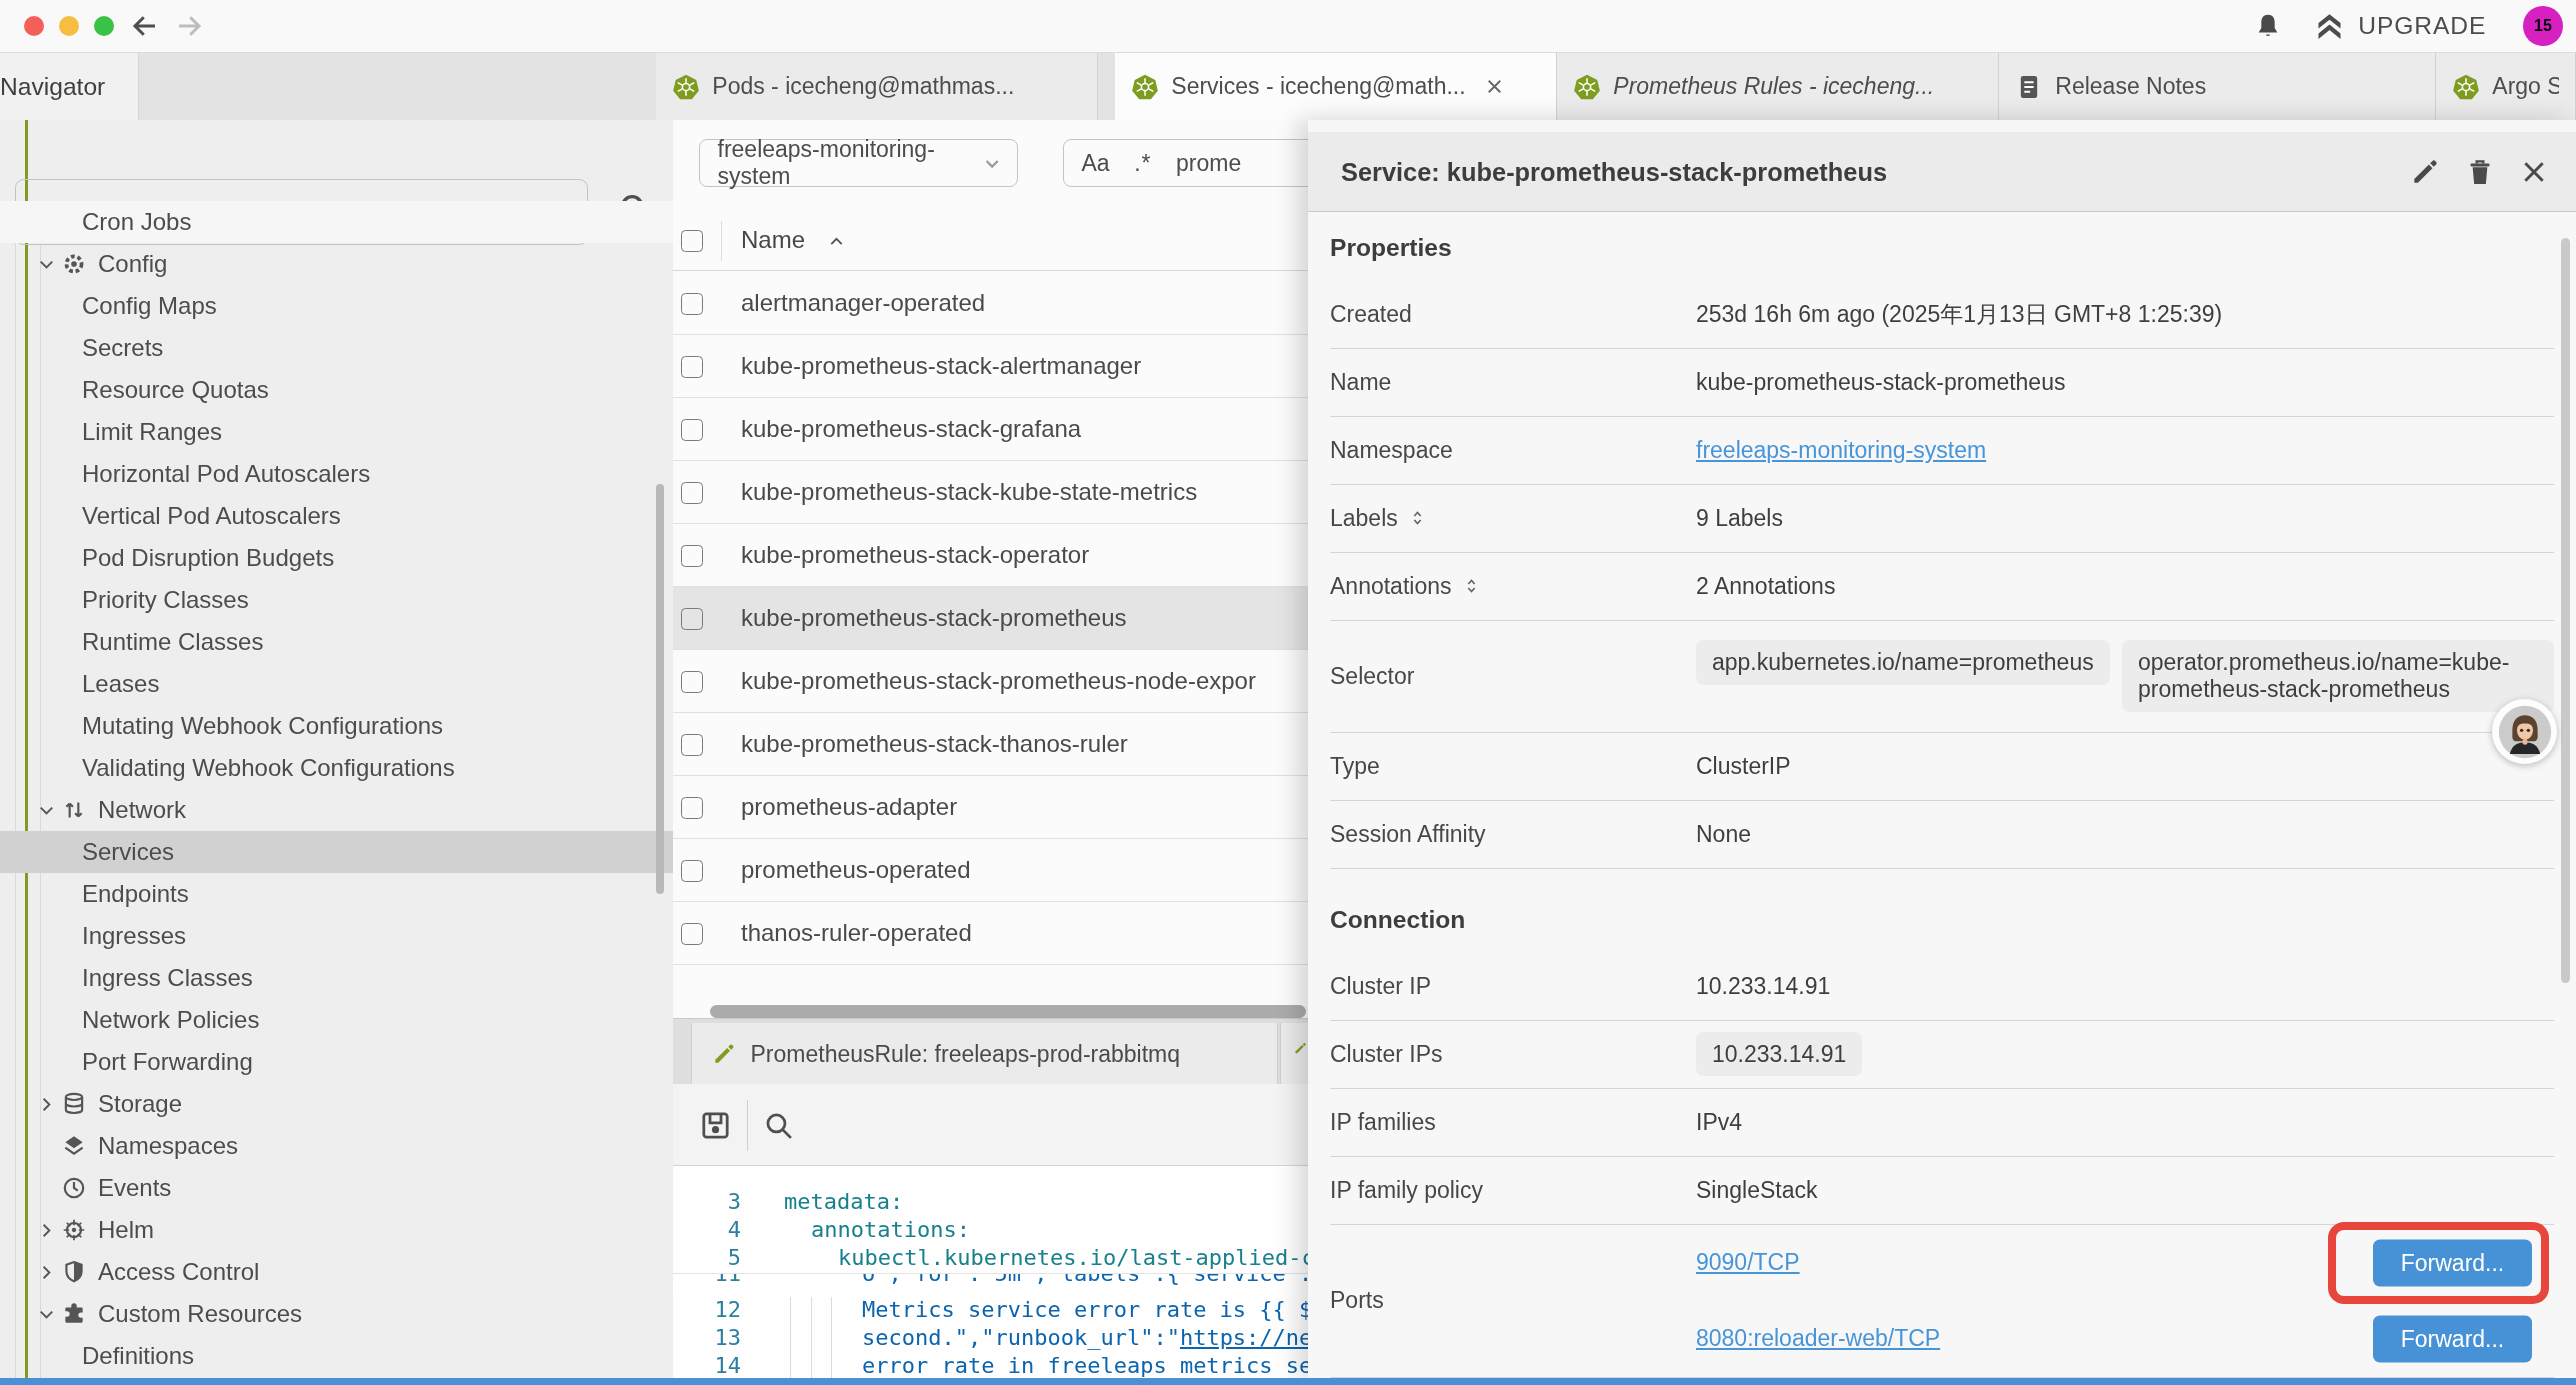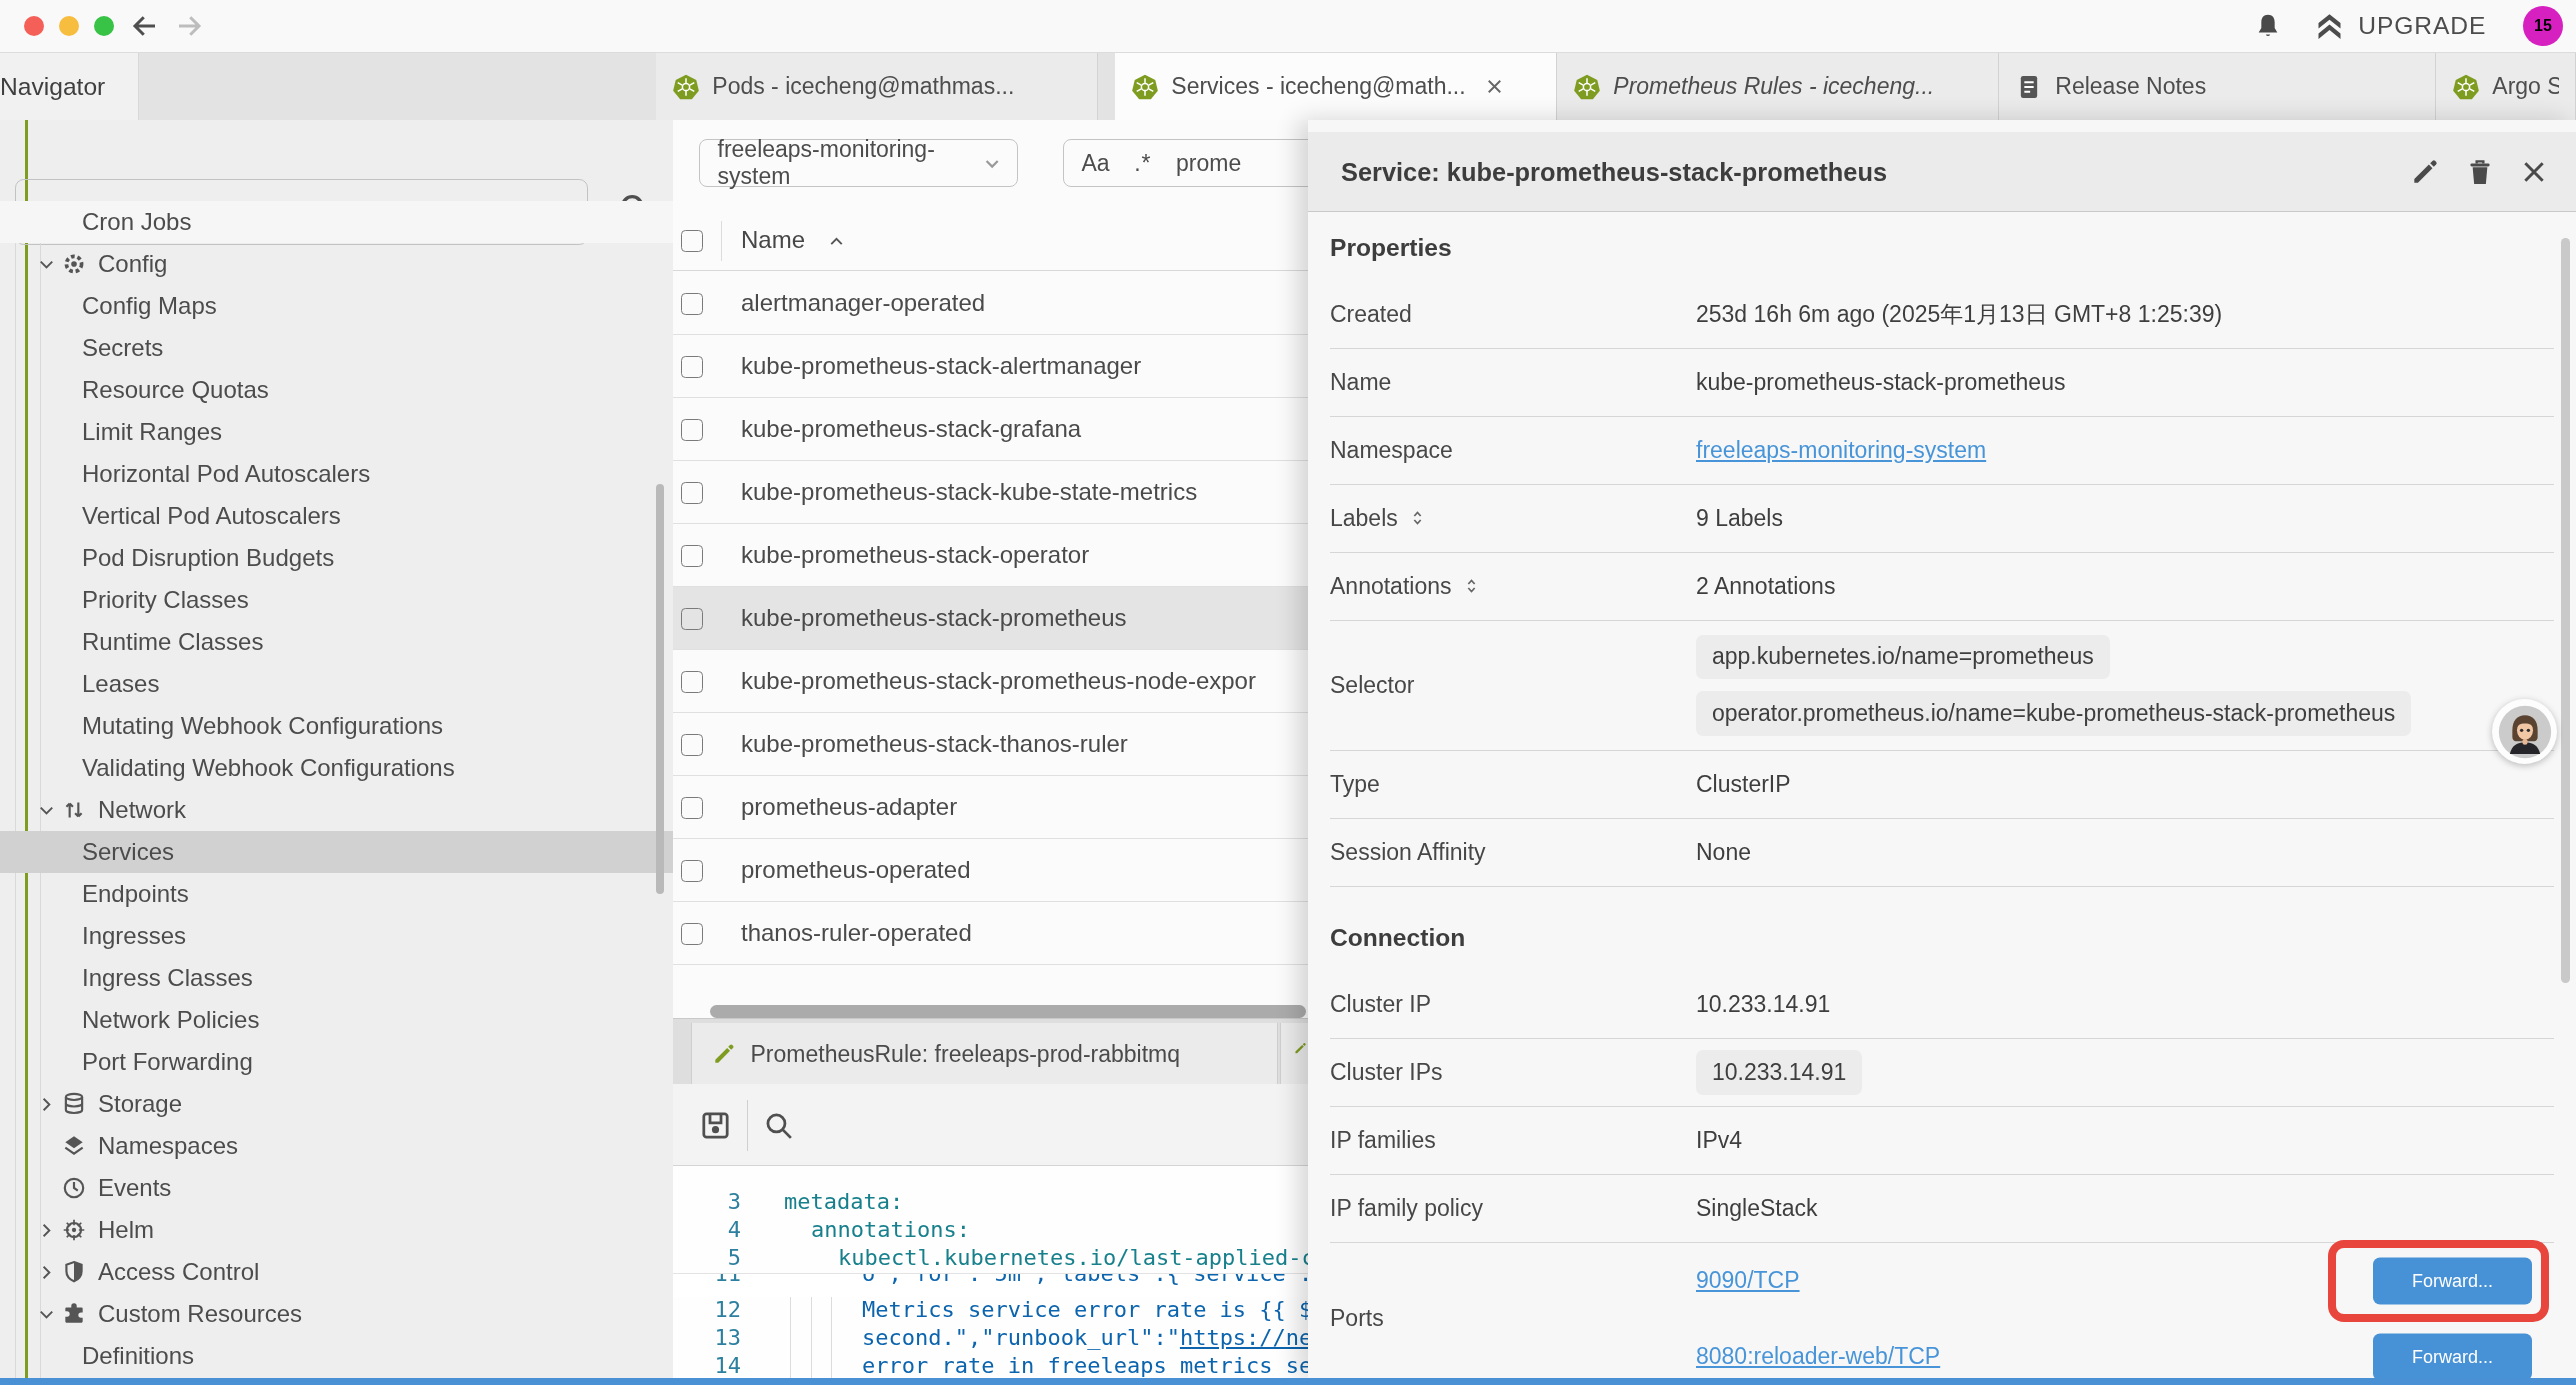--- a/index.html
+++ b/index.html
@@ -103,26 +103,26 @@
   .dbody{position:absolute;left:0;top:80px;width:1268px;height:1178px;overflow:hidden;padding:17.5px 22px 0 22px;}
   .dsec h3{margin:0;padding:16px 0 19px 0;font-size:24.6px;font-weight:bold;color:#3d3d3d;}
   .dsec.sec1 h3{padding-top:37px;}
   .drow{display:flex;align-items:center;min-height:68px;border-bottom:0.9px solid #d6d6d6;font-size:23px;}
   .dsec.sec0 .drow:first-child{border-top:0.9px solid #d6d6d6;}
   .dlabel{width:366px;flex:none;color:#474747;display:flex;align-items:center;gap:10.5px;}
   .updown{width:19px;height:26px;color:#666;}
   .dval{color:#3e3e3e;}
   .dlink{color:#4794d8;text-decoration:underline;}
   .badge{display:inline-block;background:#ececec;border-radius:7px;padding:8.8px 16px;color:#3e3e3e;}
-  .badgecol{display:flex;flex-direction:column;align-items:flex-start;gap:12.3px;padding:14px 0;}
+  .badgecol{display:flex;flex-direction:row;align-items:flex-start;gap:12.3px;padding:14px 0;}
   .drow.tall{min-height:112px;}
   .ports{flex:1;}
   .portline{position:relative;height:76px;display:flex;align-items:center;}
   .fwd-btn{position:absolute;right:22px;top:50%;transform:translateY(-50%);width:159px;height:47px;border:none;
-      border-radius:7px;background:#4791d6;color:#fff;font-size:18px;font-family:"Liberation Sans",sans-serif;}
+      border-radius:7px;background:#4791d6;color:#fff;font-size:23px;font-family:"Liberation Sans",sans-serif;}
   .red-annotation{position:absolute;right:5.3px;top:50%;transform:translateY(-50%);width:221px;height:82px;
       border:8px solid #e8453c;border-radius:16px;pointer-events:none;z-index:5;}
   .dscroll{position:absolute;left:1253px;top:118px;width:8.8px;height:745px;border-radius:4.4px;background:#c9c9c9;}
   
   .avatar{position:absolute;left:2492px;top:699px;width:65px;height:65px;border-radius:50%;background:#fdfdfd;
       box-shadow:0 1.8px 7px rgba(0,0,0,.25);display:flex;align-items:center;justify-content:center;z-index:40;}
   .avatar svg{width:54px;height:54px;border-radius:50%;}
   .bottombar{position:absolute;left:0;top:1378px;width:2576px;height:7px;background:#4a90d5;z-index:50;}
 </style>
 </head>

